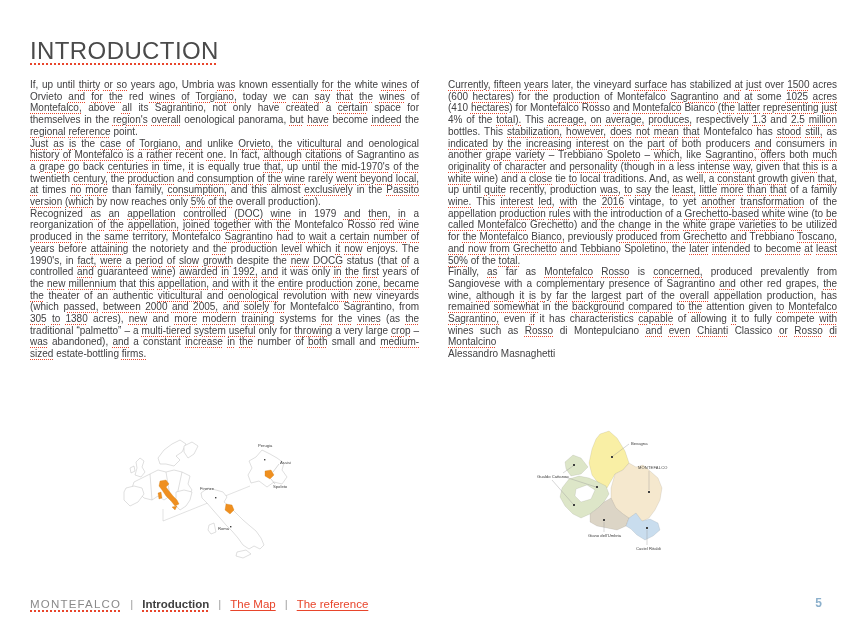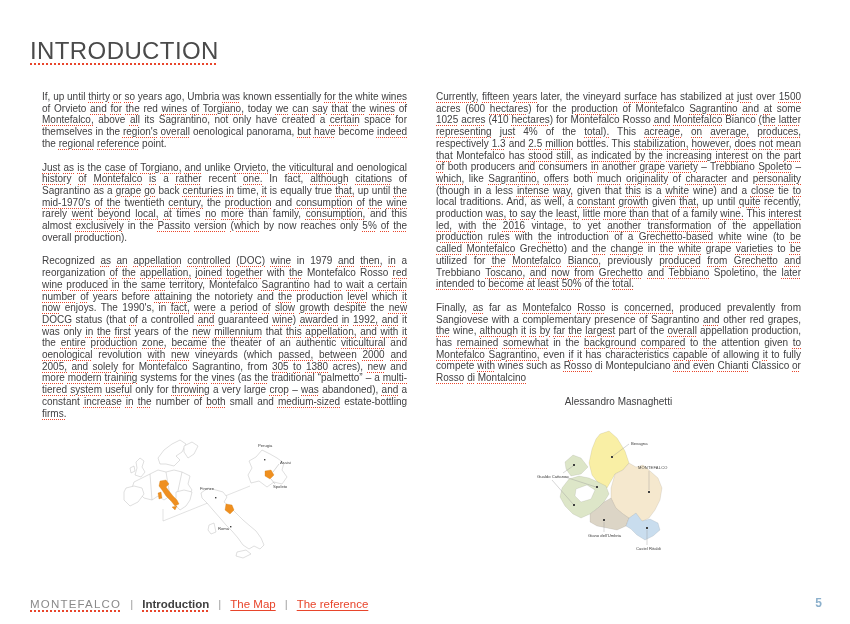--- a/index.html
+++ b/index.html
@@ -7,24 +7,24 @@
   body{font-family:"Liberation Sans","DejaVu Sans",sans-serif;color:#414042;position:relative}
 
   .title{
     position:absolute;left:30px;top:37px;
     font-size:24px;font-weight:400;letter-spacing:.4px;color:#4a4a4a;
     text-decoration-line:underline;text-decoration-style:dotted;
     text-decoration-color:#e8452b;text-decoration-thickness:2px;text-underline-offset:4px;
   }
 
   .col{position:absolute;top:79px;width:389px;font-size:10px;line-height:11.7px;text-align:justify;color:#414042}
-  .col p{margin:12px}
+  .col p{margin:0}
   #col1{left:30px}
-  #col2{left:424px}
-  .byline{margin-top:13px;text-align:center}
+  #col2{left:448px}
+  .byline{margin-top:13px;text-align:left}
 
   .sq{
     text-decoration-line:underline;text-decoration-style:dotted;
     text-decoration-color:#e8452b;text-decoration-thickness:1.3px;text-underline-offset:1.5px;
   }
 
   .maps-left{position:absolute;left:80px;top:430px;width:250px;height:150px}
   .map-territory{position:absolute;left:532px;top:418px;width:196px;height:166px}
   svg text{font-family:"Liberation Sans","DejaVu Sans",sans-serif;fill:#3f3f3f}
   .map-label{font-size:4.2px}

